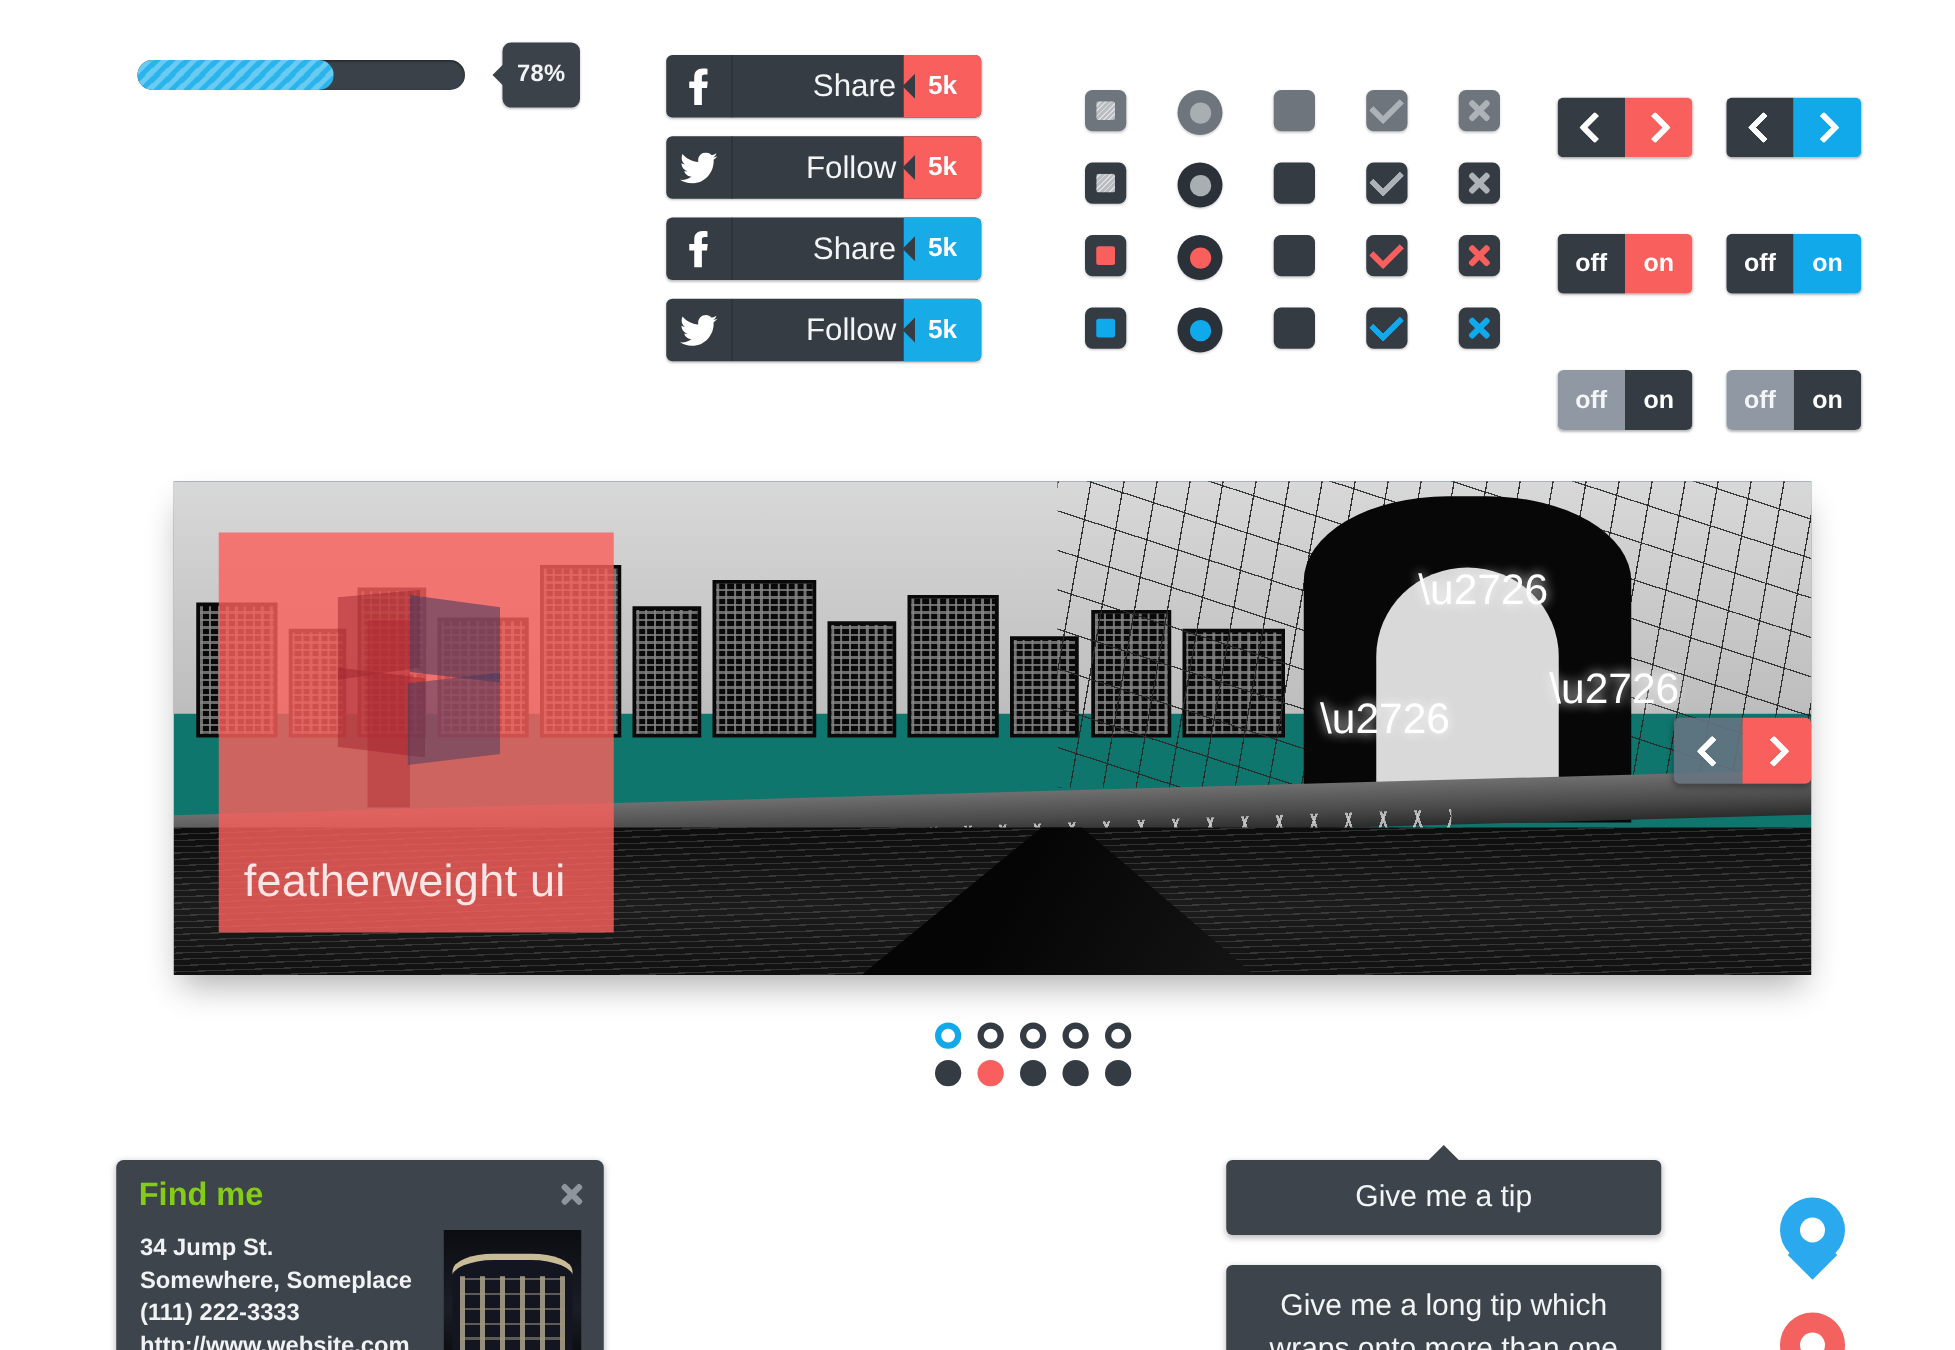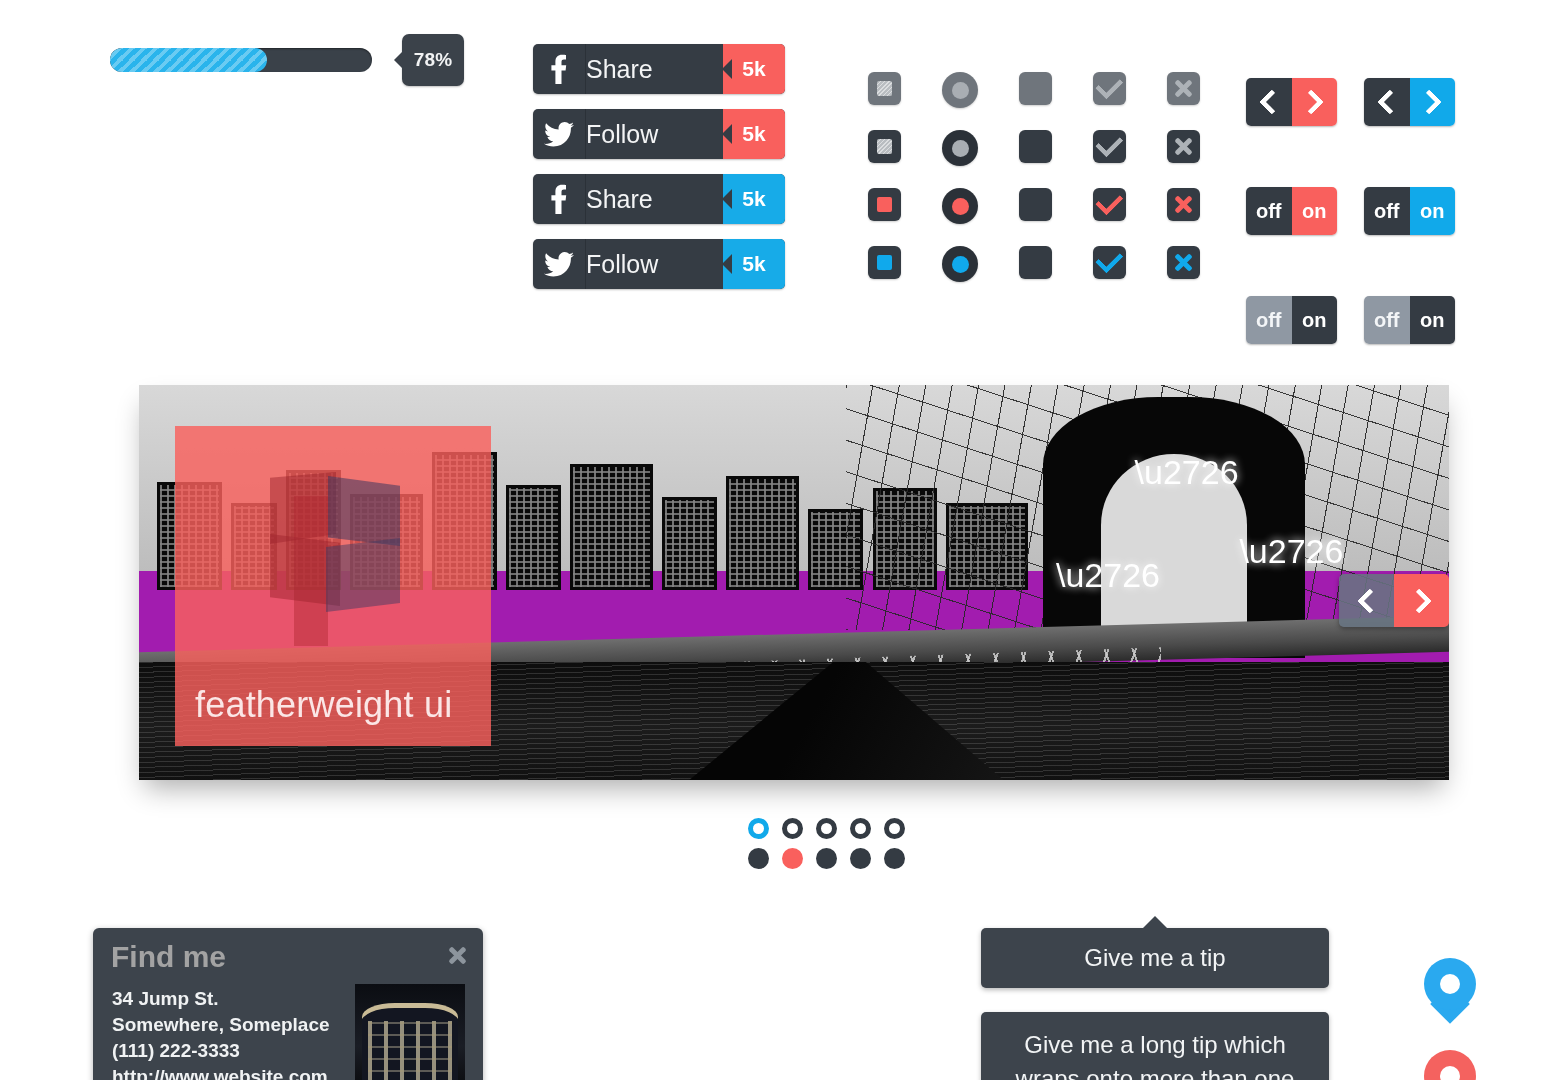--- a/index.html
+++ b/index.html
@@ -50,21 +50,21 @@
     position:relative;display:flex;align-items:center;
     width:252px;height:50px;margin-bottom:15px;
     background:#353c44;border-radius:5px;overflow:hidden;
     box-shadow:0 1px 2px rgba(0,0,0,.25);
   }
   .sbtn .ico{
     width:52px;height:50px;display:flex;align-items:center;justify-content:center;
     border-right:1px solid #2b3138;color:#fff;
   }
   .sbtn .lbl{
-    flex:1;text-align:left;color:#f3f4f5;
+    flex:1;text-align:right;color:#f3f4f5;
     font-size:25px;font-weight:400;padding-right:6px;
   }
   .sbtn .cnt{
     position:relative;width:62px;height:50px;
     display:flex;align-items:center;justify-content:center;
     color:#fff;font-size:21px;font-weight:600;
   }
   .sbtn .cnt:before{
     content:"";position:absolute;left:-1px;top:15px;
     width:0;height:0;border:10px solid transparent;
@@ -108,40 +108,40 @@
   .xmark{position:relative;width:19px;height:19px;}
   .xmark i{position:absolute;left:7px;top:-1px;width:5px;height:21px;
     background:currentColor;border-radius:2px;}
   .xmark i:first-child{transform:rotate(45deg);}
   .xmark i:last-child{transform:rotate(-45deg);}
 
   
   .rightctrl{position:absolute;left:1246px;top:46px;}
   .rc-row{display:flex;gap:27px;margin-bottom:29px;}
   .pairbtn{
-    display:flex;width:91px;height:48px;border-radius:5px;overflow:hidden;
+    display:flex;width:108px;height:48px;border-radius:5px;overflow:hidden;
     box-shadow:0 1px 2px rgba(0,0,0,.28);
     margin-top:32px;
   }
   .pairbtn .half{
     flex:1;display:flex;align-items:center;justify-content:center;
     color:#ffffff;font-size:20px;font-weight:600;
   }
   .half.dark{background:#343b43;}
   .half.red{background:#f9605d;}
   .half.blue{background:#11a9ea;}
   .half.greyoff{background:#8f98a3;color:#f3f5f7;}
   .chev{display:block;width:13px;height:13px;border-top:5px solid #fff;border-right:5px solid #fff;border-radius:2px;}
   .chev.r{transform:rotate(45deg) translate(-2px,2px);}
   .chev.l{transform:rotate(-135deg) translate(-2px,2px);}
 
   
   .slider{
     position:absolute;left:139px;top:385px;width:1310px;height:395px;
-    background:#a21caf;overflow:hidden;
+    background:#0f766e;overflow:hidden;
     box-shadow:0 14px 26px -6px rgba(0,0,0,.32);
   }
   .photo{position:absolute;inset:0;}
   .sky{position:absolute;left:0;top:0;width:100%;height:47%;
     background:linear-gradient(180deg,#d8d8d8 0%,#cccccc 45%,#bdbdbd 100%);}
   .water{position:absolute;left:0;bottom:0;width:100%;height:30%;
     background:linear-gradient(180deg,#0d0d0d,#1c1c1c 55%,#111 100%);}
   .water:after{content:"";position:absolute;inset:0;
     background:repeating-linear-gradient(178deg,rgba(255,255,255,.25) 0 1px,rgba(255,255,255,0) 1px 5px);
     opacity:.55;}
@@ -206,21 +206,21 @@
   .dot{width:21px;height:21px;border-radius:50%;background:#343b43;}
   .dot.on{background:#f9605d;}
 
   
   .card{
     position:absolute;left:93px;top:928px;width:390px;height:160px;
     background:#3d444c;border-radius:6px;
     box-shadow:0 2px 6px rgba(0,0,0,.3);
     overflow:hidden;
   }
-  .card-title{position:absolute;left:18px;top:12px;color:#a3a3a3;font-size:30px;font-weight:600;}
+  .card-title{position:absolute;left:18px;top:12px;color:#84cc16;font-size:26px;font-weight:600;}
   .card-close{position:absolute;right:16px;top:18px;color:#8d959d;}
   .card-lines{position:absolute;left:19px;top:58px;color:#f0f2f3;font-size:19px;line-height:26px;font-weight:600;}
   .card-thumb{position:absolute;right:18px;top:56px;width:110px;height:104px;
     background:linear-gradient(180deg,#0b0d12,#1a1d25 60%,#0a0b0e);overflow:hidden;}
   .card-thumb .bldg{position:absolute;left:6%;bottom:0;width:88%;height:82%;
     background:#131621;border-radius:34% 34% 0 0 / 16% 16% 0 0;
     box-shadow:inset 0 6px 0 -1px #c9bb96;}
   .card-thumb .wins{position:absolute;left:12%;bottom:4%;width:76%;height:60%;
     background:repeating-linear-gradient(90deg,rgba(226,214,178,.8) 0 4px,rgba(0,0,0,0) 4px 16px),
                repeating-linear-gradient(0deg,rgba(226,214,178,.45) 0 2px,rgba(0,0,0,0) 2px 12px);

